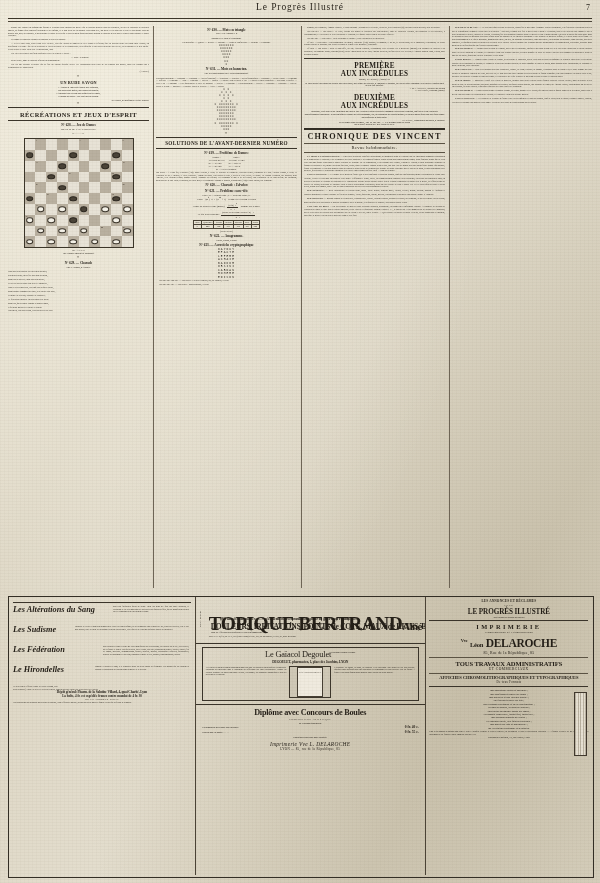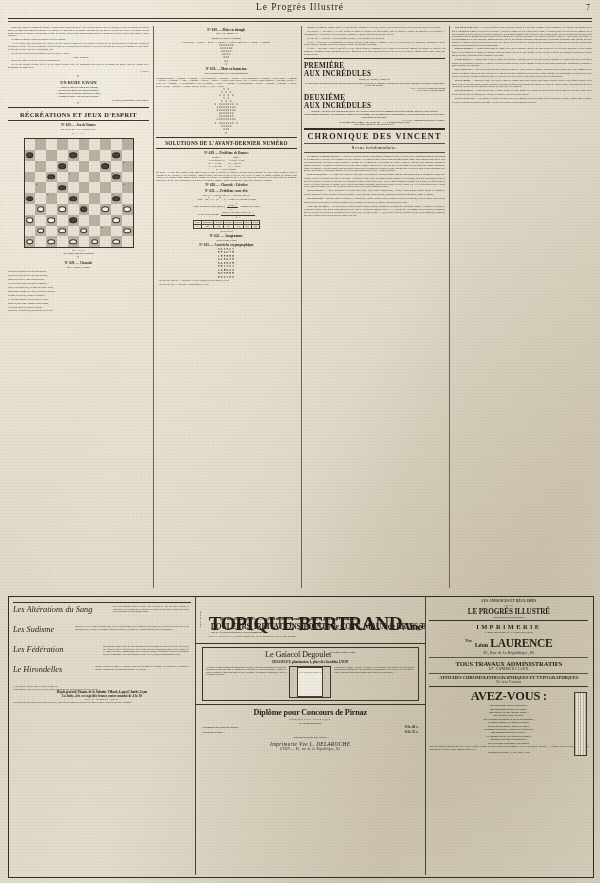--- a/index.html
+++ b/index.html
@@ -99,21 +99,21 @@
   .frac{display:inline-block;vertical-align:middle;text-align:center;}
   .frac .n{border-bottom:.4px solid #3a342a;padding:0 1px;display:block;font-size:2.2px;}
   .frac .d{padding:0 1px;display:block;font-size:2.2px;}
   
   table.num{border-collapse:collapse;margin:1px auto;font-size:2.2px;}
   table.num td,table.num th{border:.4px solid #4b4336;padding:.4px 1.2px;text-align:center;font-weight:normal;}
   table.num th{font-size:2px;}
 
   
   .adbox{margin:3px 0;}
-  .ad-kicker{font-size:7.2px;font-weight:bold;text-align:left;letter-spacing:.2px;line-height:8px;}
+  .ad-kicker{font-size:7.2px;font-weight:bold;text-align:center;letter-spacing:.2px;line-height:8px;}
   .ad-kicker .l2{display:block;}
   .ad-sub{font-size:2.4px;text-align:center;font-style:italic;margin:.5px 0;}
   .ad-body{font-size:2.3px;line-height:2.9px;text-align:center;font-style:italic;}
   .ad-sign{font-size:2.2px;text-align:right;font-style:italic;}
   .ad-foot{font-size:2.3px;text-align:center;font-weight:bold;letter-spacing:.2px;}
   .thickrule{height:1.6px;background:#322d24;margin:2px 0;}
 
   
   #chron-t{font-size:8.2px;font-weight:bold;text-align:center;letter-spacing:1.2px;margin:2px 0 1px;}
   #chron-s{font-size:4.6px;text-align:center;margin-bottom:2px;letter-spacing:.3px;}
@@ -121,21 +121,21 @@
 
   
   #adblock{position:absolute;left:8px;top:596px;width:584px;height:280px;border:1.1px solid #332e25;}
   .adcol{position:absolute;top:0;height:278px;overflow:hidden;}
   .adsep{position:absolute;top:0;width:.7px;height:278px;background:#4b4336;}
 
   
   #sang{left:0;width:186px;padding:3px 4px;box-sizing:border-box;}
   #sang-title{font-size:14px;font-weight:bold;text-align:center;letter-spacing:-.2px;
               font-family:"Liberation Serif",serif;line-height:15px;}
-  .sang-h{font-size:8.3px;font-style:italic;font-weight:normal;line-height:9px;
+  .sang-h{font-size:8.3px;font-style:italic;font-weight:bold;line-height:9px;
           display:inline-block;vertical-align:top;}
   .sang-par{font-size:2.1px;line-height:2.6px;text-align:justify;}
   .sang-row{margin:2px 0;}
   #salutine{font-size:12.6px;font-weight:bold;text-align:center;letter-spacing:-.3px;line-height:13px;}
   .sang-depot{font-size:3.4px;font-weight:bold;text-align:center;letter-spacing:-.1px;}
   .sang-box{font-size:3.2px;font-weight:bold;text-align:center;}
   .sang-or{font-size:2.6px;text-align:center;letter-spacing:.3px;}
 
   
   #topique{left:186.7px;width:229px;}
@@ -710,21 +710,21 @@
           <div id="gai-left" class="blur">Le Gaïacol est un médicament absolument nouveau dont les propriétés antiseptiques le signalent à l'attention des médecins dans le traitement des affections des voies respiratoires. L'usage du Gaïacol Degoulet est souverain contre la toux, les rhumes, les bronchites chroniques et tous les accidents de la poitrine.</div>
           <div id="bottle">
             <div class="label blur">GAIACOL DEGOULET</div>
           </div>
           <div id="gai-right" class="blur">Il s'emploie en potion, en sirop, en capsules et en injections. Son action est des plus rapides; quelques jours suffisent pour voir disparaître les symptômes les plus rebelles. Prix du flacon : 3 francs. Expédition franco contre mandat-poste adressé au dépôt général.</div>
         </div>
       </div>
 
       <div class="rule"></div>
       <div id="diplome">
-        <div id="dip-t">Diplôme pour Concours de Pirnaz</div>
+        <div id="dip-t">Diplôme avec Concours de Boules</div>
         <div id="dip-s">COMPOSITION ARTISTIQUE</div>
         <div id="dip-s2">en Chromolithographie</div>
         <div class="dip-price blur">
           <span style="float:left;font-size:2.6px;font-weight:normal;font-style:italic">L'exemplaire pris dans nos bureaux</span>
           <span>0 fr. 40 c.</span>
         </div>
         <div class="dip-price blur" style="clear:both">
           <span style="float:left;font-size:2.6px;font-weight:normal;font-style:italic">Franco par la poste . . . . .</span>
           <span>0 fr. 55 c.</span>
         </div>
@@ -739,32 +739,31 @@
       <div id="ann-p">POUR</div>
       <div id="ann-t">LE PROGRÈS ILLUSTRÉ</div>
       <div id="ann-s">Sont reçues au Bureau du journal</div>
       <div class="rule"></div>
 
       <div id="impr-t">IMPRIMERIE</div>
       <div id="impr-s">Typographique et Lithographique</div>
       <div id="dela">
         <span class="vve">Vve</span>
         <span class="leon">Léon</span>
-        <span>LAURENCE</span>
+        <span>DELAROCHE</span>
       </div>
       <div id="dela-addr">85, Rue de la République, 85</div>
       <div class="rule thin"></div>
       <div id="trav">TOUS TRAVAUX ADMINISTRATIFS</div>
       <div id="trav2">ET COMMERCIAUX</div>
       <div class="rule thin"></div>
       <div id="affiches">AFFICHES CHROMOLITHOGRAPHIQUES ET TYPOGRAPHIQUES</div>
       <div id="affiches2">De tous Formats</div>
       <div class="rule"></div>
 
-      <div id="avez">AVEZ-VOUS :</div>
       <div class="blur" id="avez-list">
           <div class="avez-l">Des digestions lentes et pénibles ;</div>
           <div class="avez-l">Des gonflements après les repas ;</div>
           <div class="avez-l">Des aigreurs et des renvois gazeux ;</div>
           <div class="avez-l">De fréquents maux de tête ;</div>
           <div class="avez-l">Des crampes d'estomac et de la constipation ;</div>
           <div class="avez-l">La bouche amère, la langue chargée ;</div>
           <div class="avez-l">Des envies de dormir après les repas ;</div>
           <div class="avez-l">Un appétit capricieux, tantôt fort, tantôt nul ;</div>
           <div class="avez-l">Des gargouillements de ventre ;</div>

